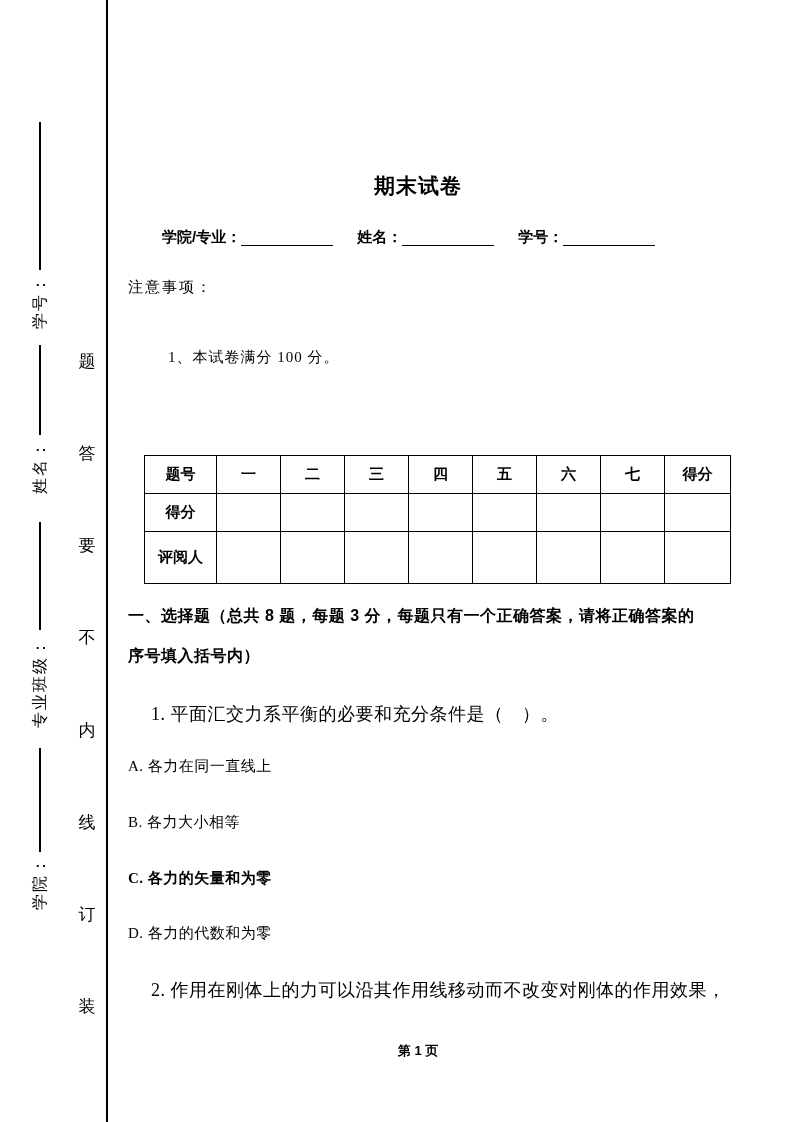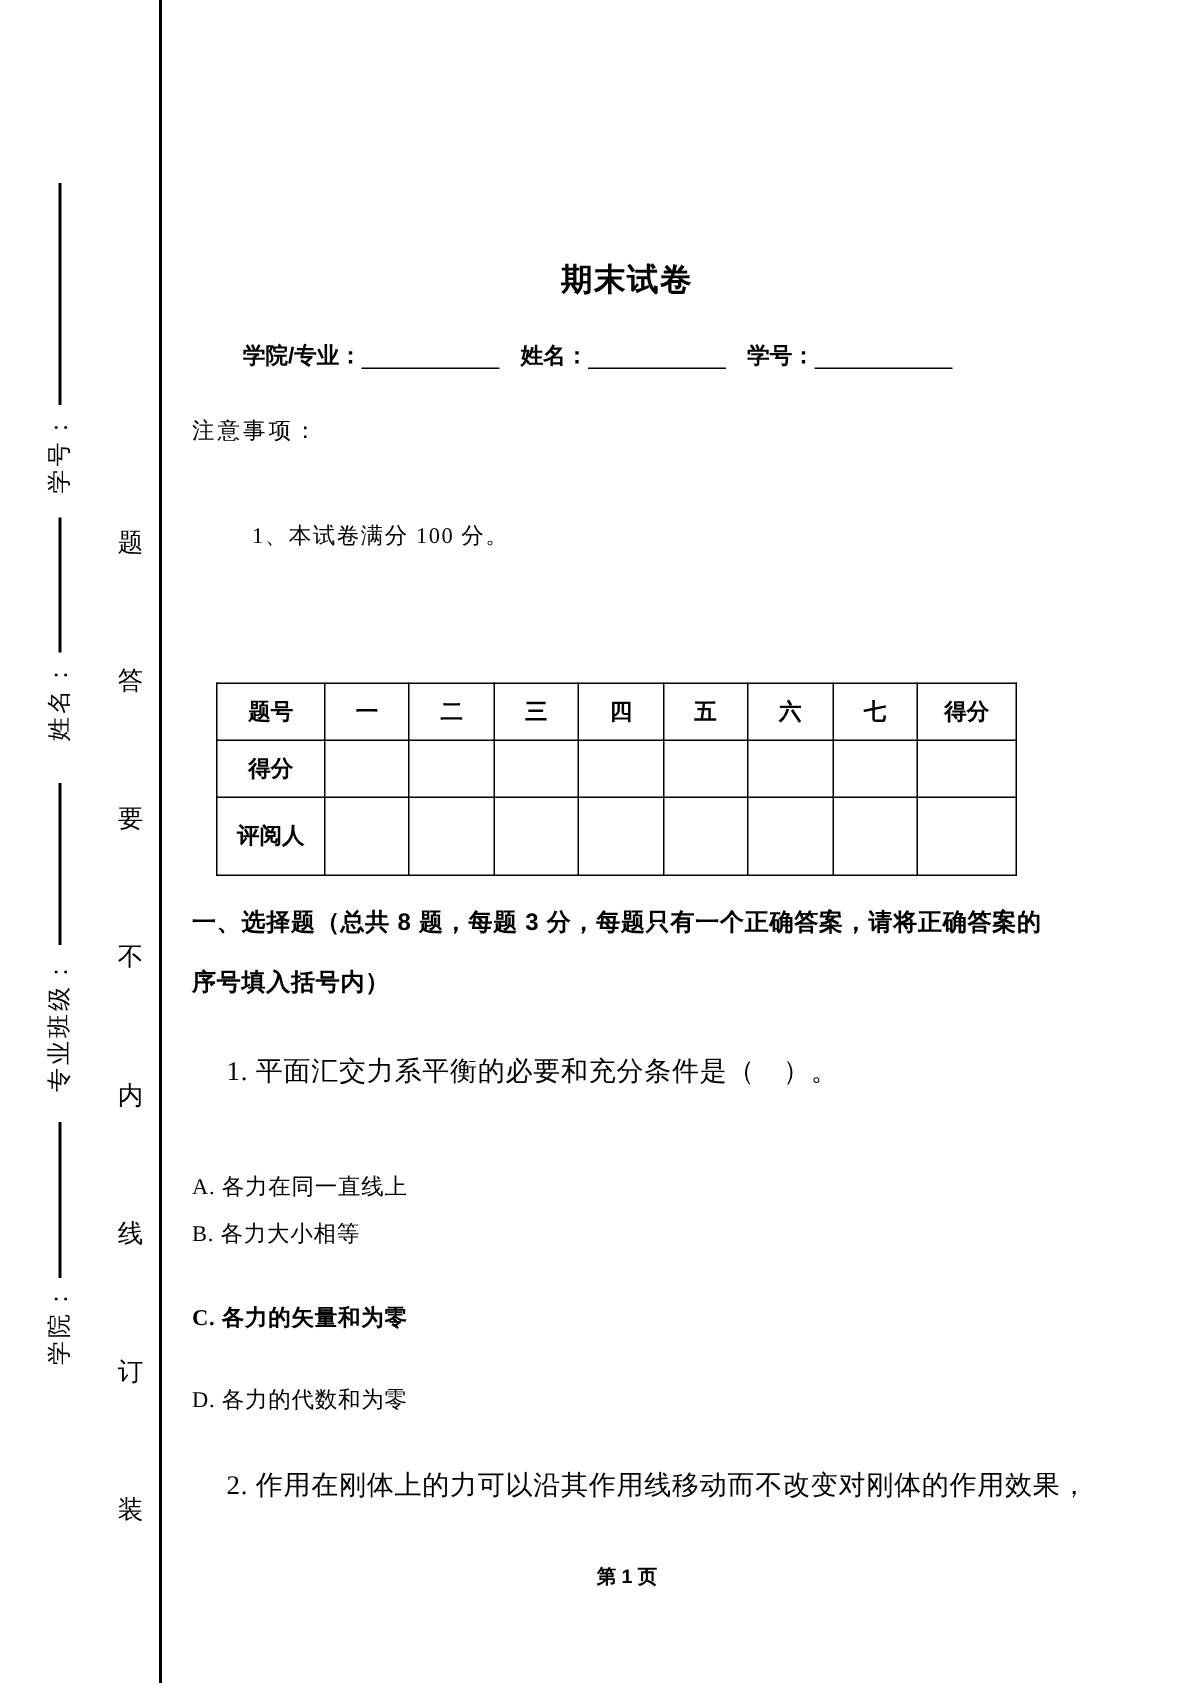--- a/index.html
+++ b/index.html
@@ -45,59 +45,59 @@
 
   .title-line {
     text-align: center; font-size: 21px; font-weight: 700;
     font-family: "Liberation Sans", "DejaVu Sans", sans-serif;
     letter-spacing: 1px;
   }
   .t1 { top: 126px; }
   .t2 { top: 172px; }
 
   .info-row {
-    top: 228px; display: flex; gap: 14px; padding-left: 34px;
+    top: 228px; display: flex; gap: 24px; padding-left: 34px;
     font-size: 15px; font-weight: 700;
     font-family: "Liberation Sans", "DejaVu Sans", sans-serif;
   }
   .info-group { display: flex; align-items: flex-end; }
   .blank-line {
     display: inline-block; width: 92px; height: 16px;
     border-bottom: 1.5px solid #000; margin-bottom: 1px;
   }
 
   .notice-heading { top: 278px; font-size: 15px; letter-spacing: 2px; }
   .notice-item { font-size: 15px; letter-spacing: 1px; margin-left: 40px; }
   .n1 { top: 348px; }
   .n2 { top: 408px; }
   .u-num { border-bottom: 1px solid #000; padding: 0 8px; }
 
   .table-wrap { top: 455px; left: 16px; width: 557px; }
-  table.score { border-collapse: collapse; table-layout: fixed; width: 534px; }
+  table.score { border-collapse: collapse; table-layout: fixed; width: 587px; }
   table.score td {
     border: 1.5px solid #000; text-align: center; vertical-align: middle;
     font-size: 15px; padding: 0;
   }
   table.score tr.r-head td { height: 38px; font-weight: 700;
     font-family: "Liberation Sans", "DejaVu Sans", sans-serif; }
   table.score tr.r-score td { height: 38px; }
   table.score tr.r-review td { height: 52px; }
   td.row-label { font-weight: 700; font-size: 14px;
     font-family: "Liberation Sans", "DejaVu Sans", sans-serif; }
 
   .sec-heading {
     top: 596px; width: 578px; font-size: 16px; font-weight: 700;
     line-height: 40px; letter-spacing: 0.5px;
     font-family: "Liberation Sans", "DejaVu Sans", sans-serif;
   }
   .question { font-size: 18px; letter-spacing: 0.5px; margin-left: 23px; }
   .q1 { top: 702px; }
   .q2 { top: 978px; }
   .option { font-size: 15px; letter-spacing: 0.5px; }
-  .oa { top: 782px; } .ob { top: 813px; } .oc { top: 869px; font-weight: bold; } .od { top: 924px; }
+  .oa { top: 757px; } .ob { top: 813px; } .oc { top: 869px; font-weight: bold; } .od { top: 924px; }
 
   .page-footer {
     top: 1042px; text-align: center; font-size: 13px; font-weight: 700;
     font-family: "Liberation Sans", "DejaVu Sans", sans-serif;
   }
 </style>
 </head>
 <body>
 
 <div class="page">

